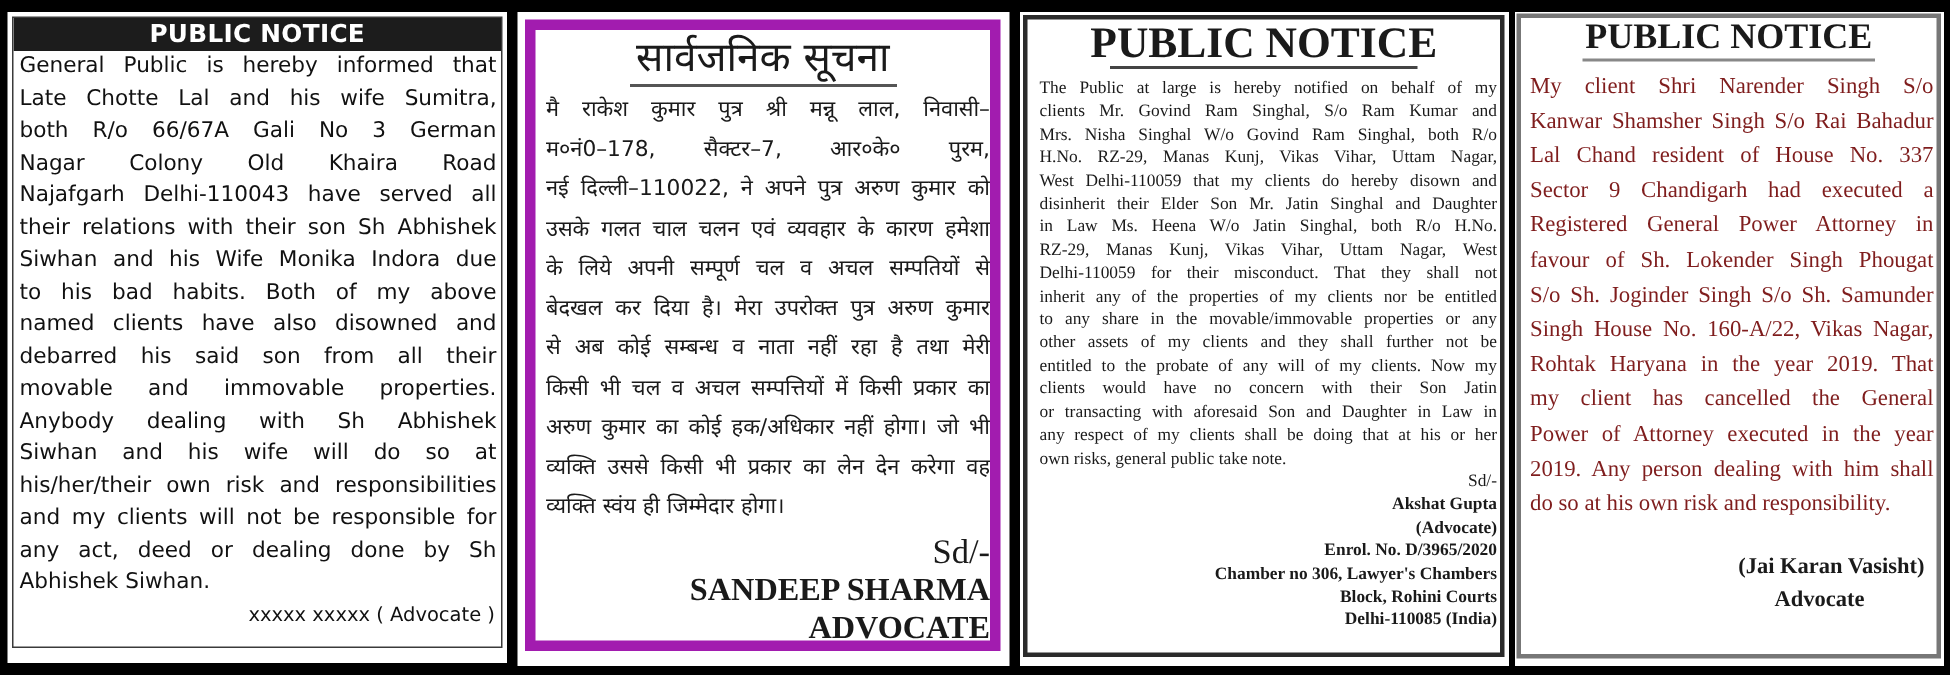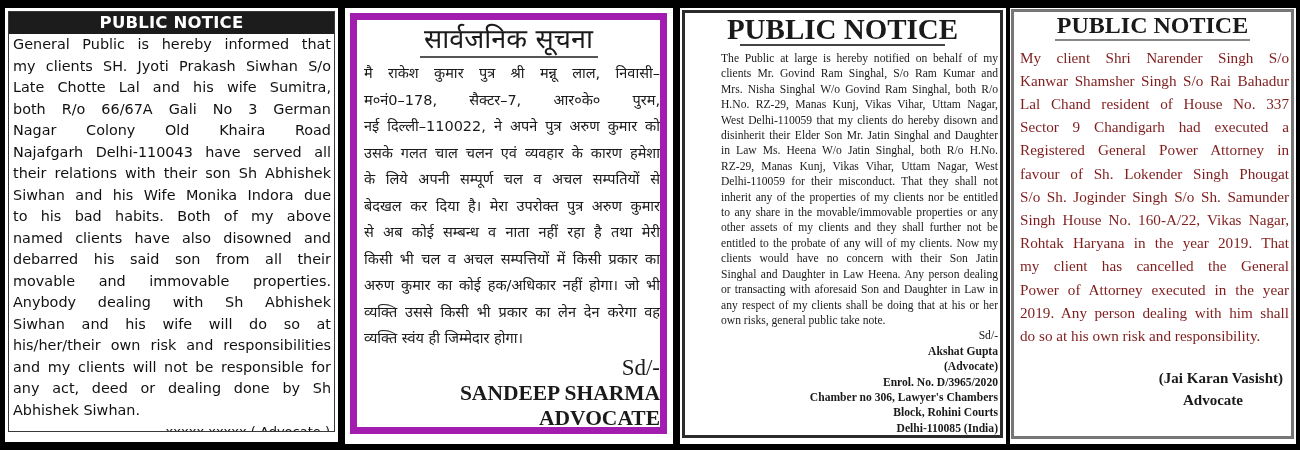--- a/index.html
+++ b/index.html
@@ -61,21 +61,21 @@
   
   #p3 { left: 680px; width: 326px; }
   #p3 .frame { inset: 2px 3px 6px 2px; border: 3px solid #2b2b2b; }
   #p3 .hd {
     text-align: center; font-family: "Liberation Serif", serif; font-weight: bold;
     font-size: 29px; line-height: 30px; color: #1a1a1a; margin-top: 1px;
   }
   #p3 .hd-line { width: 205px; height: 2px; background: #444; margin: 0 auto 5px auto; }
   #p3 .body {
     font-family: "Liberation Serif", serif; font-size: 11.6px; line-height: 15.4px;
-    color: #1a1a1a; padding: 0 2px 0 8px; margin-left: 28px;
+    color: #1a1a1a; padding: 0 2px 0 8px;
   }
   #p3 .body .ln { display: block; text-align: justify; text-align-last: justify; white-space: nowrap; }
   #p3 .body .ln.last { text-align-last: left; }
   #p3 .sig {
     font-family: "Liberation Serif", serif; font-size: 11.6px; line-height: 15.4px;
     text-align: right; padding-right: 2px; color: #1a1a1a;
   }
   #p3 .sig .b { font-weight: bold; }
 
   
@@ -100,21 +100,20 @@
   #p4 .sig .l2 { text-align: right; padding-right: 48px; }
 </style>
 </head>
 <body>
 
 <div class="panel" id="p1">
   <div class="frame">
     <div class="hd">PUBLIC NOTICE</div>
     <div class="body">
       <span class="ln">General Public is hereby informed that</span>
-      <span class="ln">my clients SH. Jyoti Prakash Siwhan S/o</span>
       <span class="ln">Late Chotte Lal and his wife Sumitra,</span>
       <span class="ln">both R/o 66/67A Gali No 3 German</span>
       <span class="ln">Nagar Colony Old Khaira Road</span>
       <span class="ln">Najafgarh Delhi-110043 have served all</span>
       <span class="ln">their relations with their son Sh Abhishek</span>
       <span class="ln">Siwhan and his Wife Monika Indora due</span>
       <span class="ln">to his bad habits. Both of my above</span>
       <span class="ln">named clients have also disowned and</span>
       <span class="ln">debarred his said son from all their</span>
       <span class="ln">movable and immovable properties.</span>
@@ -170,21 +169,20 @@
       <span class="ln">West Delhi-110059 that my clients do hereby disown and</span>
       <span class="ln">disinherit their Elder Son Mr. Jatin Singhal and Daughter</span>
       <span class="ln">in Law Ms. Heena W/o Jatin Singhal, both R/o H.No.</span>
       <span class="ln">RZ-29, Manas Kunj, Vikas Vihar, Uttam Nagar, West</span>
       <span class="ln">Delhi-110059 for their misconduct. That they shall not</span>
       <span class="ln">inherit any of the properties of my clients nor be entitled</span>
       <span class="ln">to any share in the movable/immovable properties or any</span>
       <span class="ln">other assets of my clients and they shall further not be</span>
       <span class="ln">entitled to the probate of any will of my clients. Now my</span>
       <span class="ln">clients would have no concern with their Son Jatin</span>
-      <span class="ln">Singhal and Daughter in Law Heena. Any person dealing</span>
       <span class="ln">or transacting with aforesaid Son and Daughter in Law in</span>
       <span class="ln">any respect of my clients shall be doing that at his or her</span>
       <span class="ln last">own risks, general public take note.</span>
     </div>
     <div class="sig">
       <div>Sd/-</div>
       <div class="b">Akshat Gupta</div>
       <div class="b">(Advocate)</div>
       <div class="b">Enrol. No. D/3965/2020</div>
       <div class="b">Chamber no 306, Lawyer's Chambers</div>

